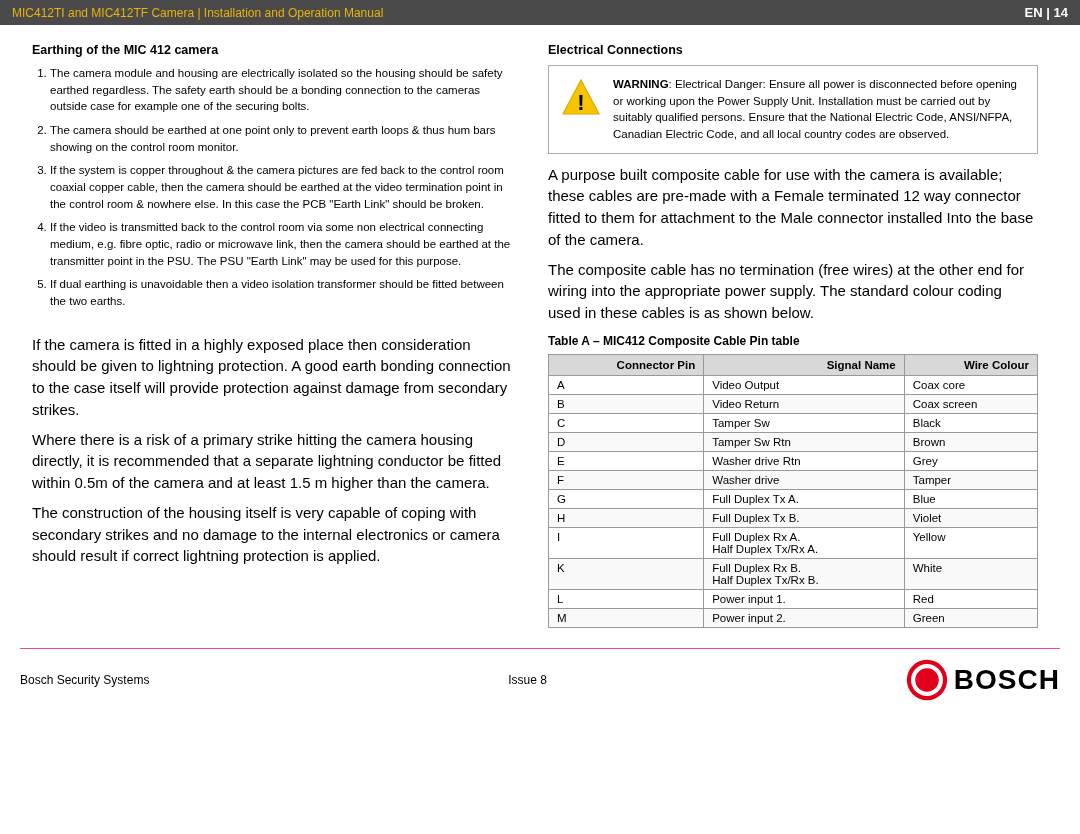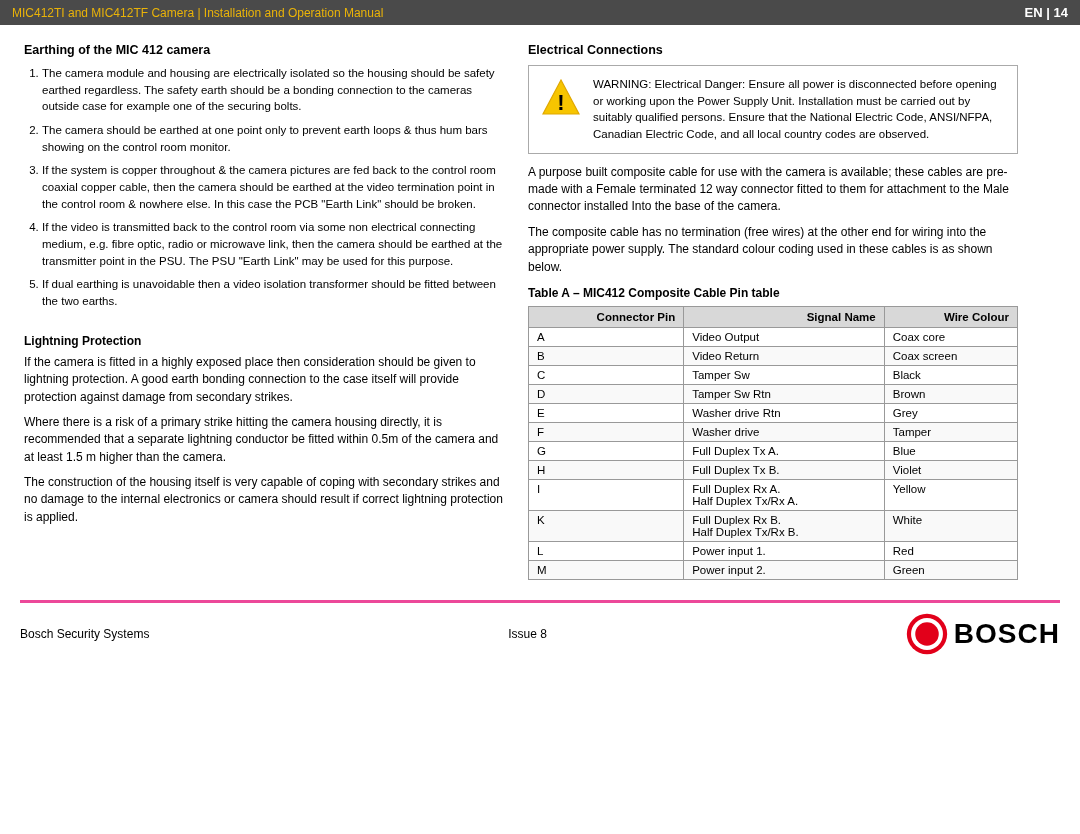--- a/index.html
+++ b/index.html
@@ -26,22 +26,22 @@
       color: #eab308;
     }
     .header-bar .page-num {
       font-weight: bold;
       font-size: 13px;
     }
 
     
     .main-content {
       display: flex;
-      padding: 18px 20px 10px 24px;
-      gap: 24px;
+      padding: 18px 20px 10px 32px;
+      gap: 36px;
     }
 
     
     .left-col {
       flex: 1;
       max-width: 480px;
     }
 
     
     .right-col {
@@ -66,21 +66,21 @@
     }
 
     .subsection-heading {
       font-weight: bold;
       font-size: 12px;
       margin-bottom: 6px;
       margin-top: 10px;
     }
 
     .paragraph {
-      font-size: 12px;
+      font-size: 15px;
       line-height: 1.45;
       margin-bottom: 8px;
     }
 
     
     .warning-box {
       border: 1px solid #aaa;
       padding: 10px 10px 10px 10px;
       display: flex;
       gap: 10px;
@@ -97,21 +97,21 @@
     }
     .warning-icon svg {
       width: 40px;
       height: 40px;
     }
     .warning-text {
       font-size: 11.5px;
       line-height: 1.45;
     }
     .warning-text strong {
-      font-weight: normal;
+      font-weight: bold;
       text-align: right;
     }
 
     
     .table-section-heading {
       font-weight: bold;
       font-size: 12px;
       margin-bottom: 6px;
       margin-top: 10px;
     }
@@ -132,21 +132,21 @@
       border: 1px solid #999;
       padding: 3px 8px;
       vertical-align: top;
     }
     .cable-table tr:nth-child(even) td {
       background: #f9f9f9;
     }
 
     
     .footer {
-      border-top: 3px solid #ec4899;
+      border-top: 1px solid #ec4899;
       margin: 10px 20px 0 20px;
       padding: 10px 0 0 0;
       display: flex;
       justify-content: space-between;
       align-items: center;
     }
     .footer-left {
       font-size: 12px;
     }
     .footer-center {
@@ -189,21 +189,20 @@
 
     <ol class="numbered-list">
 
     <li>The camera module and housing are electrically isolated so the housing should be safety earthed regardless. The safety earth should be a bonding connection to the cameras outside case for example one of the securing bolts.</li>
         <li>The camera should be earthed at one point only to prevent earth loops &amp; thus hum bars showing on the control room monitor.</li>
         <li>If the system is copper throughout &amp; the camera pictures are fed back to the control room coaxial copper cable, then the camera should be earthed at the video termination point in the control room &amp; nowhere else. In this case the PCB "Earth Link" should be broken.</li>
         <li>If the video is transmitted back to the control room via some non electrical connecting medium, e.g. fibre optic, radio or microwave link, then the camera should be earthed at the transmitter point in the PSU. The PSU "Earth Link" may be used for this purpose.</li>
         <li>If dual earthing is unavoidable then a video isolation transformer should be fitted between the two earths.</li>
       </ol>
 
-    <div class="subsection-heading">Lightning Protection</div>
 
     <div id="lightning-paragraphs">
         <p class="paragraph">If the camera is fitted in a highly exposed place then consideration should be given to lightning protection. A good earth bonding connection to the case itself will provide protection against damage from secondary strikes.</p>
         <p class="paragraph">Where there is a risk of a primary strike hitting the camera housing directly, it is recommended that a separate lightning conductor be fitted within 0.5m of the camera and at least 1.5 m higher than the camera.</p>
         <p class="paragraph">The construction of the housing itself is very capable of coping with secondary strikes and no damage to the internal electronics or camera should result if correct lightning protection is applied.</p>
       </div>
 
   </div>
 
   <div class="right-col">

